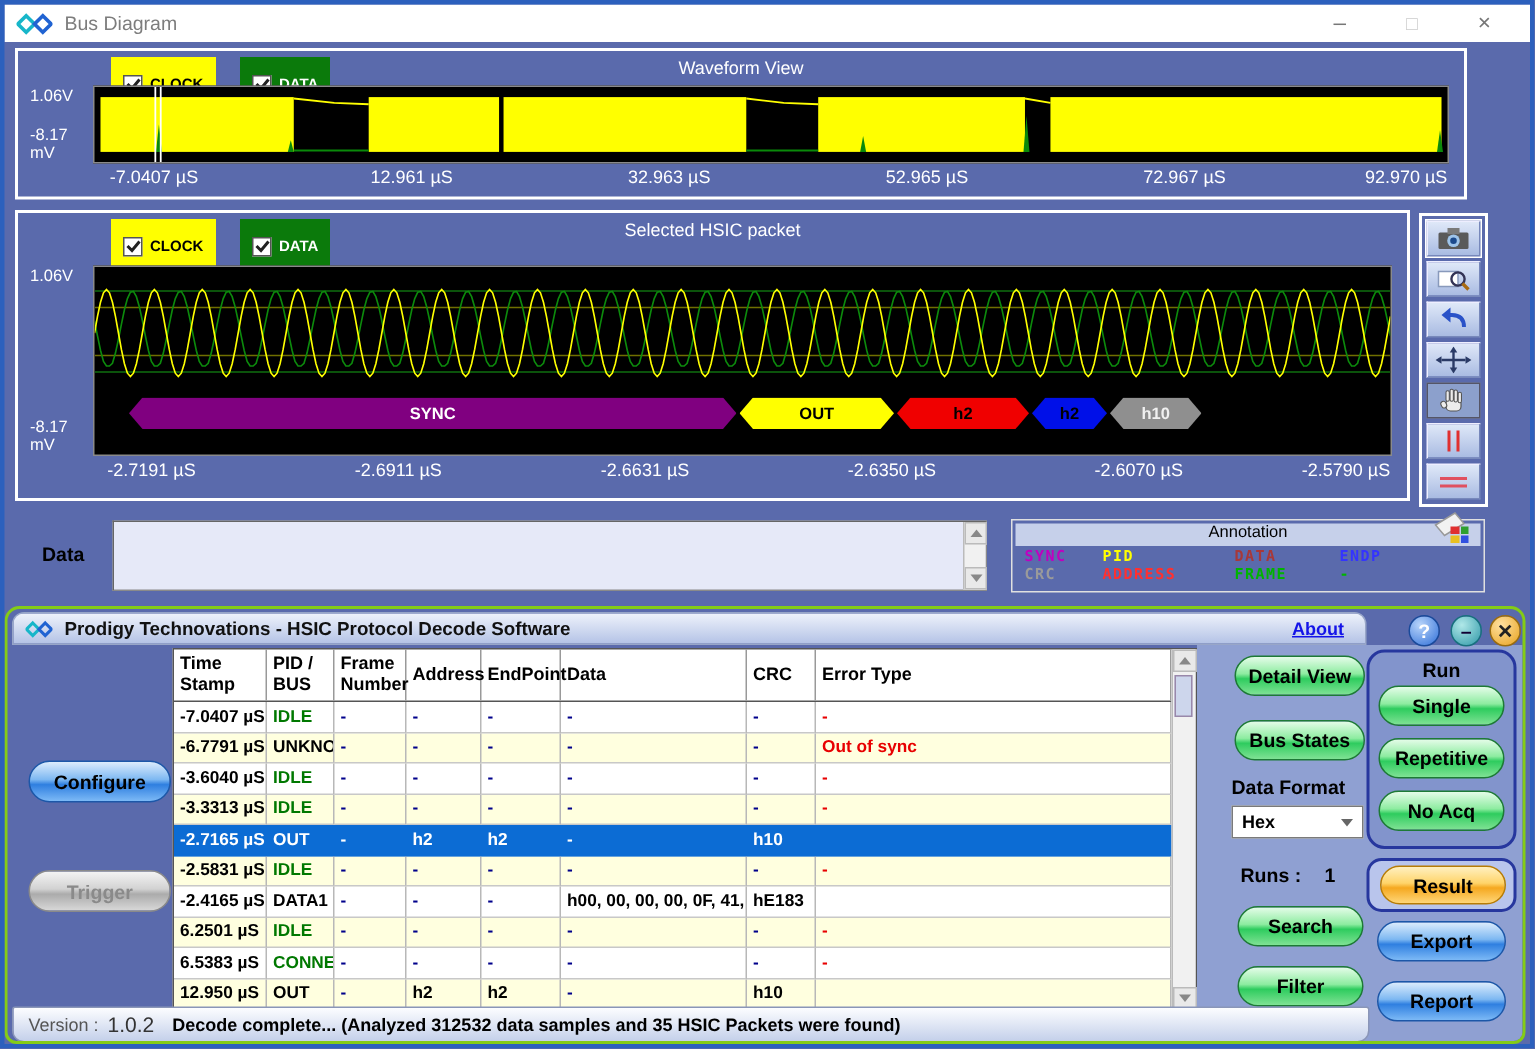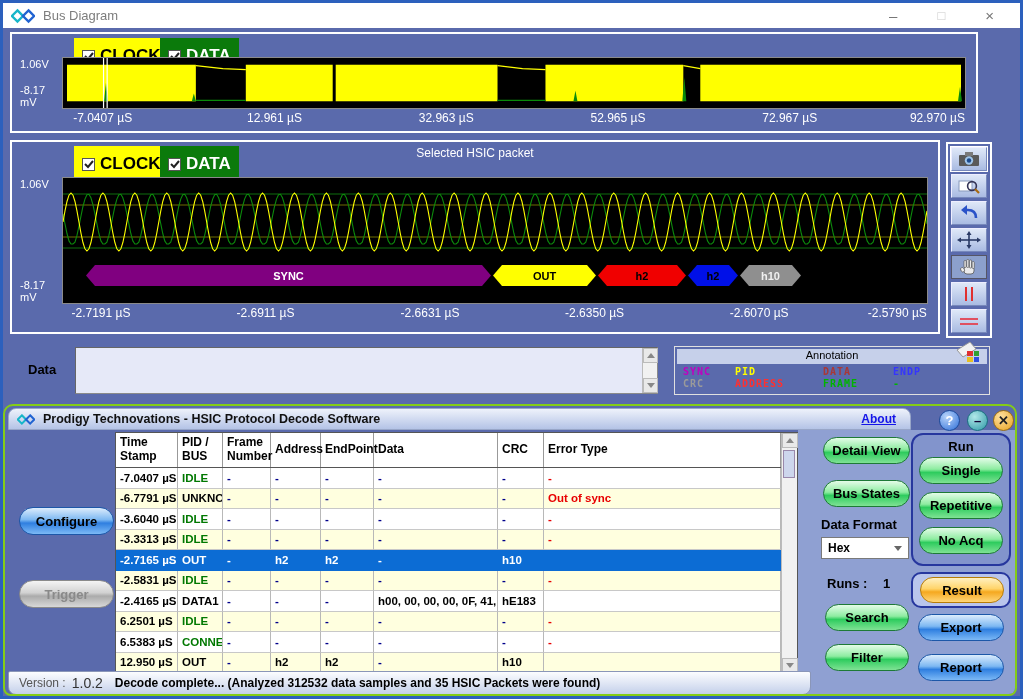--- a/index.html
+++ b/index.html
@@ -11,21 +11,21 @@
   .titlebar .ttl { color:#7d7d7d; font-size:13px; margin-left:8px; }
   .winbtns { margin-left:auto; display:flex; gap:40px; align-items:center; padding-right:18px;}
   .winbtn { color:#777; font-size:15px; line-height:1; }
   .winbtn.max { color:#ccc; font-size:13px;}
   
   .panel { position:absolute; border:2px solid #fff; background:#5a6aac; }
   #panel1 { left:10px; top:32px; width:968px; height:101px; }
   #panel2 { left:10px; top:140px; width:930px; height:194px; }
   .phead { position:relative; height:23px; }
   .ptitle { position:absolute; left:0; right:0; top:4px; text-align:center; color:#fff; font-size:12px; }
-  .chkbadge { position:absolute; top:4px; height:36px; display:flex; align-items:center; gap:5px; padding:0 8px; font-size:17px; font-weight:bold; }
+  .chkbadge { position:absolute; top:4px; height:36px; display:flex; align-items:center; gap:5px; padding:0 8px; font-size:10px; font-weight:bold; }
   .chk-clock { left:62px; background:#ffff00; color:#000; }
   .chk-data { left:148px; background:#0b7a0b; color:#fff; }
   .cbx { width:13px; height:13px; background:#fff; border:1px solid #555; display:inline-flex; align-items:center; justify-content:center; }
   .pbody { display:flex; }
   .ylabels { width:50px; display:flex; flex-direction:column; justify-content:space-between; color:#fff; font-size:11px; padding:1px 0 1px 8px; }
   .canvas { flex:1; margin-right:10px; background:#000; border:1px solid #8a8a8a; position:relative; overflow:hidden; }
   #canvas1 { height:52px; }
   #canvas2 { height:127px; display:flex; flex-direction:column; }
   .tickrow { position:relative; height:19px; margin:0 10px 0 50px; color:#fff; font-size:12px; }
   .tickrow span { position:absolute; top:2px; white-space:nowrap; }
@@ -81,21 +81,21 @@
   .thumb { position:absolute; left:1px; top:17px; width:12px; height:28px; background:#cdd6ec; border:1px solid #98a; }
   
   .label-bold { position:absolute; font-size:13px; font-weight:bold; color:#000; }
   #hex-select { position:absolute; left:816px; top:131px; width:88px; height:22px; background:#fff; border:1px solid #7a7a7a; font-size:12px; font-weight:bold; display:flex; align-items:center; padding:0 6px; }
   #hex-select .tri-dn { margin-left:auto; border-top-color:#666; }
   
   #runpanel { position:absolute; left:906px; top:27px; width:100px; height:133px; background:#8294cc; border:2px solid #27379e; border-radius:12px; }
   #runpanel .rlabel { position:absolute; left:0; right:0; top:4px; text-align:center; font-size:13px; font-weight:bold; }
   #result-tab { position:absolute; left:906px; top:166px; width:100px; height:36px; background:#b9c5ec; border:2px solid #27379e; border-radius:10px; }
   
-  #statusbar { position:absolute; left:3px; top:265px; width:803px; height:24px; background:linear-gradient(180deg,#fcfdff,#c4d0ea); border:1px solid #8a96b8; border-radius:2px 2px 8px 8px; display:flex; align-items:center; padding:0 10px; gap:6px; }
+  #statusbar { position:absolute; left:3px; top:265px; width:905px; height:24px; background:linear-gradient(180deg,#fcfdff,#c4d0ea); border:1px solid #8a96b8; border-radius:2px 2px 8px 8px; display:flex; align-items:center; padding:0 10px; gap:6px; }
   #statusbar .ver { color:#555; font-size:12px; }
   #statusbar .vernum { color:#333; font-size:14px; }
   #statusbar .stat { color:#000; font-size:12px; font-weight:bold; margin-left:6px; }
 </style>
 </head>
 <body>
 
 <div class="frame"></div>
 
 <div class="titlebar">
@@ -106,20 +106,21 @@
   <span class="ttl">Bus Diagram</span>
   <div class="winbtns">
     <span class="winbtn">–</span>
     <span class="winbtn max">□</span>
     <span class="winbtn">×</span>
   </div>
 </div>
 
 <div class="panel" id="panel1">
   <div class="phead">
+    <span class="ptitle">Waveform View</span>
     <span class="chkbadge chk-clock">
       <span class="cbx">
           <svg width="10" height="9" viewBox="0 0 10 9">
             <path d="M1 4 L4 7 L9 1" fill="none" stroke="#222" stroke-width="2"></path>
           </svg>
         </span>
       <span>CLOCK</span>
     </span>
     <span class="chkbadge chk-data">
       <span class="cbx">

